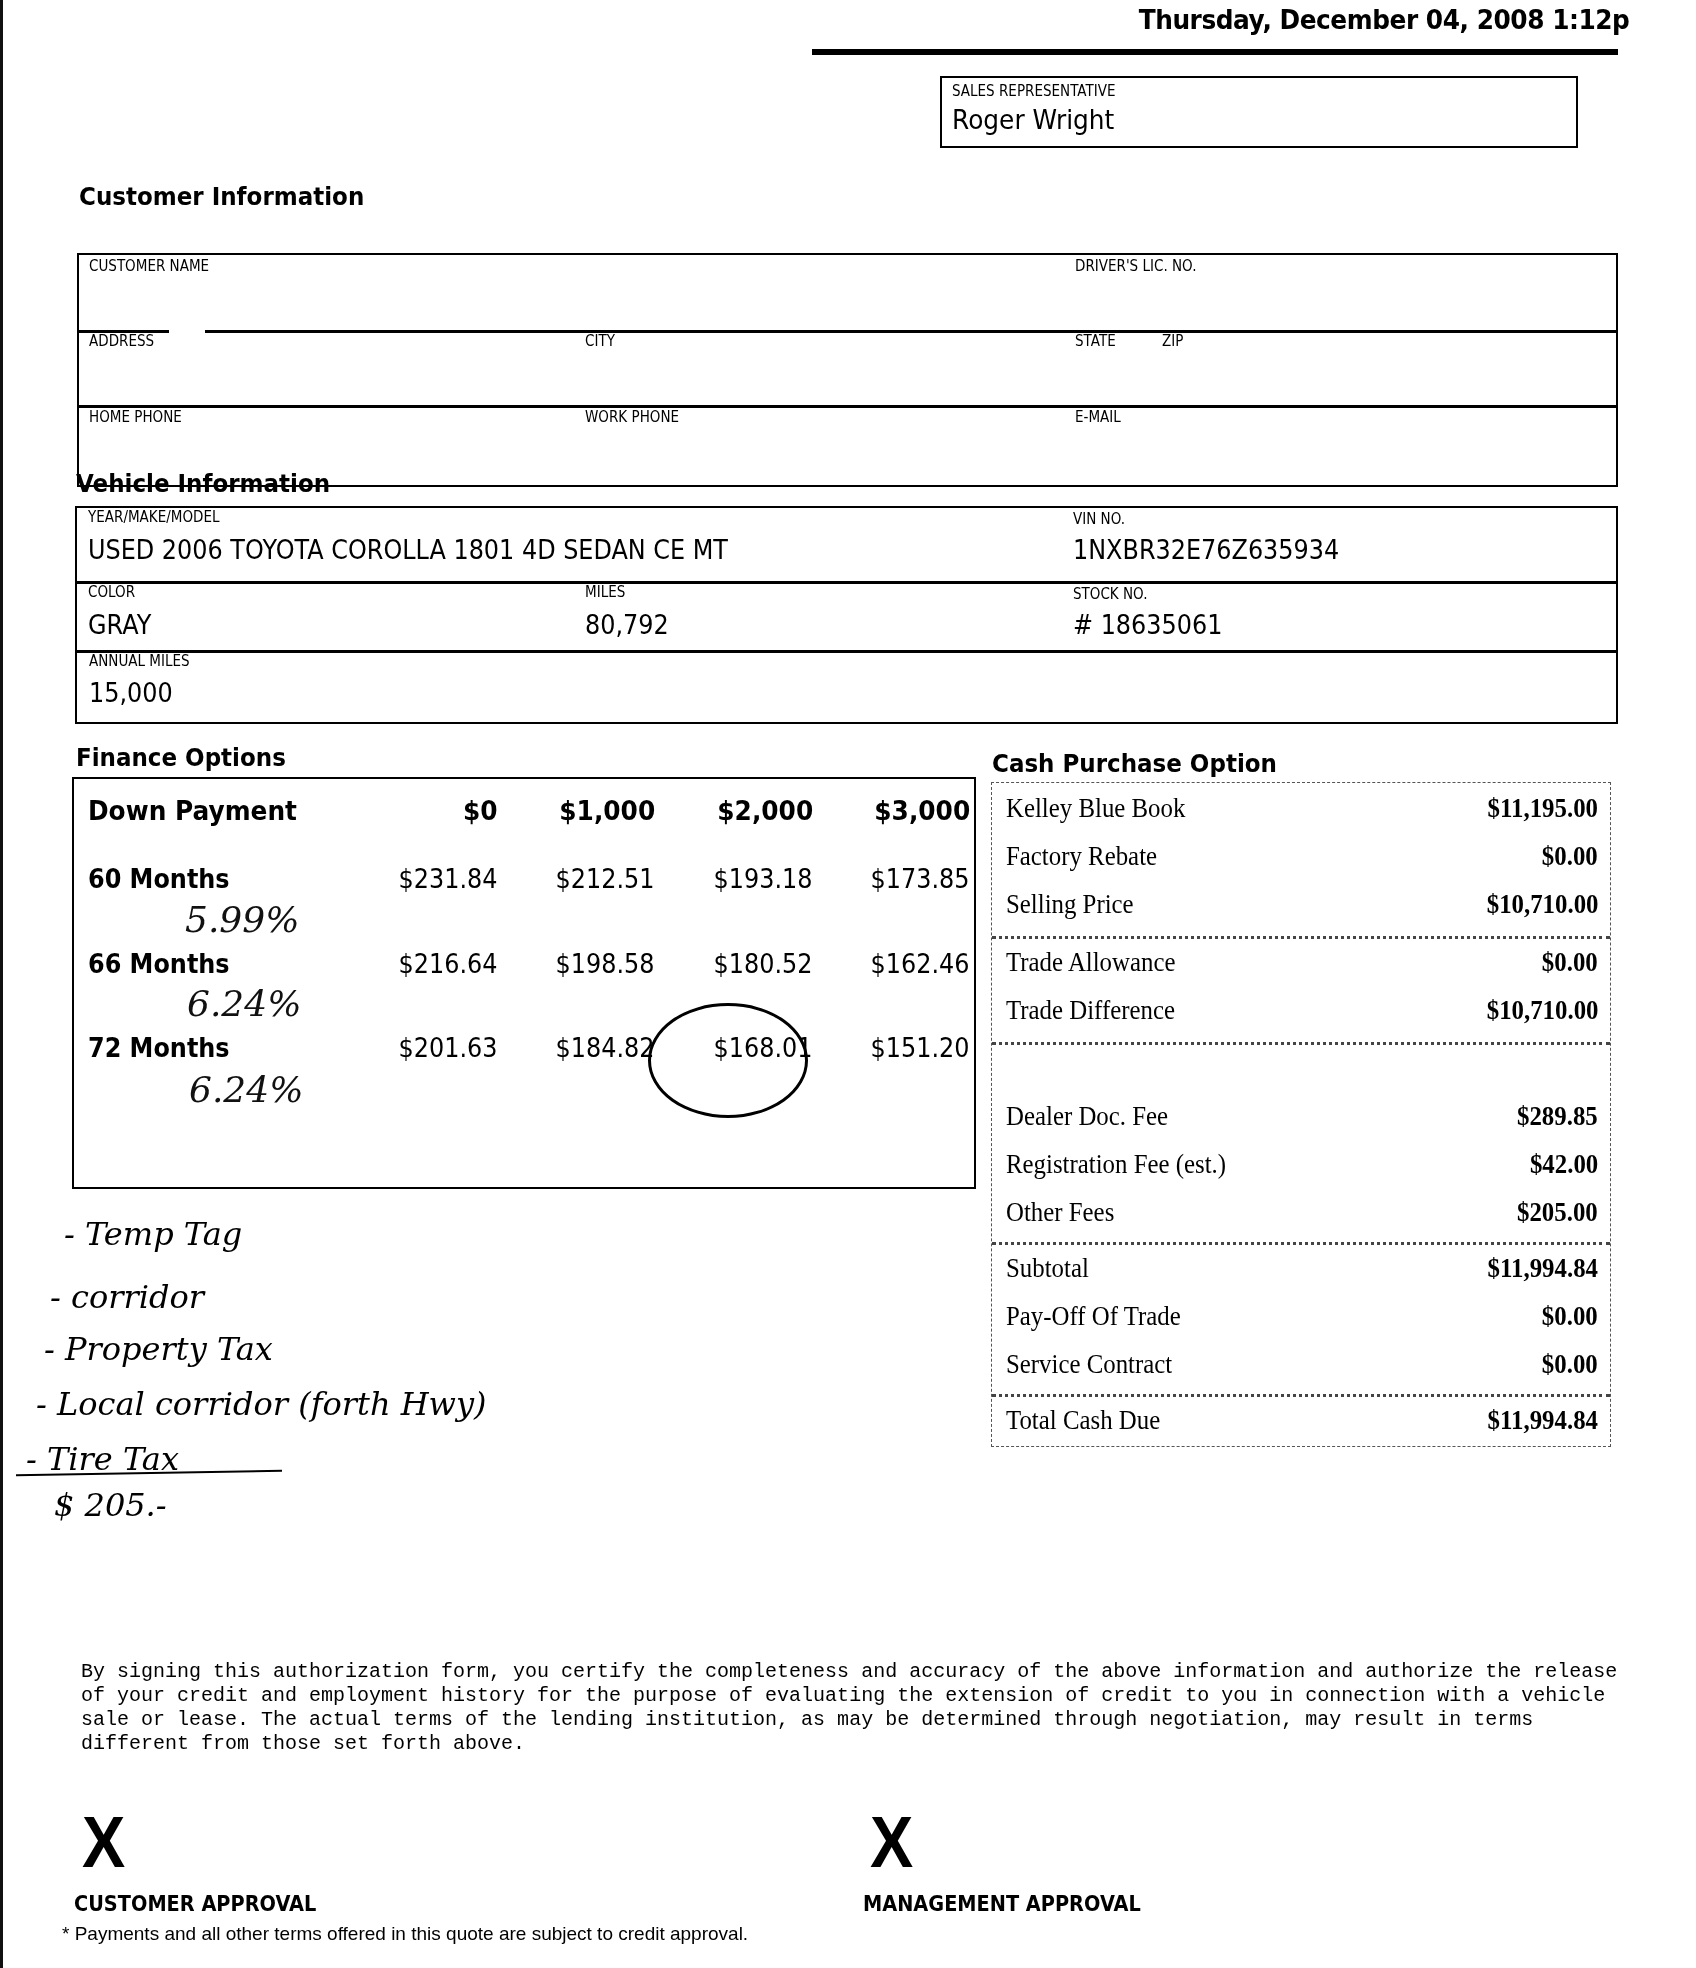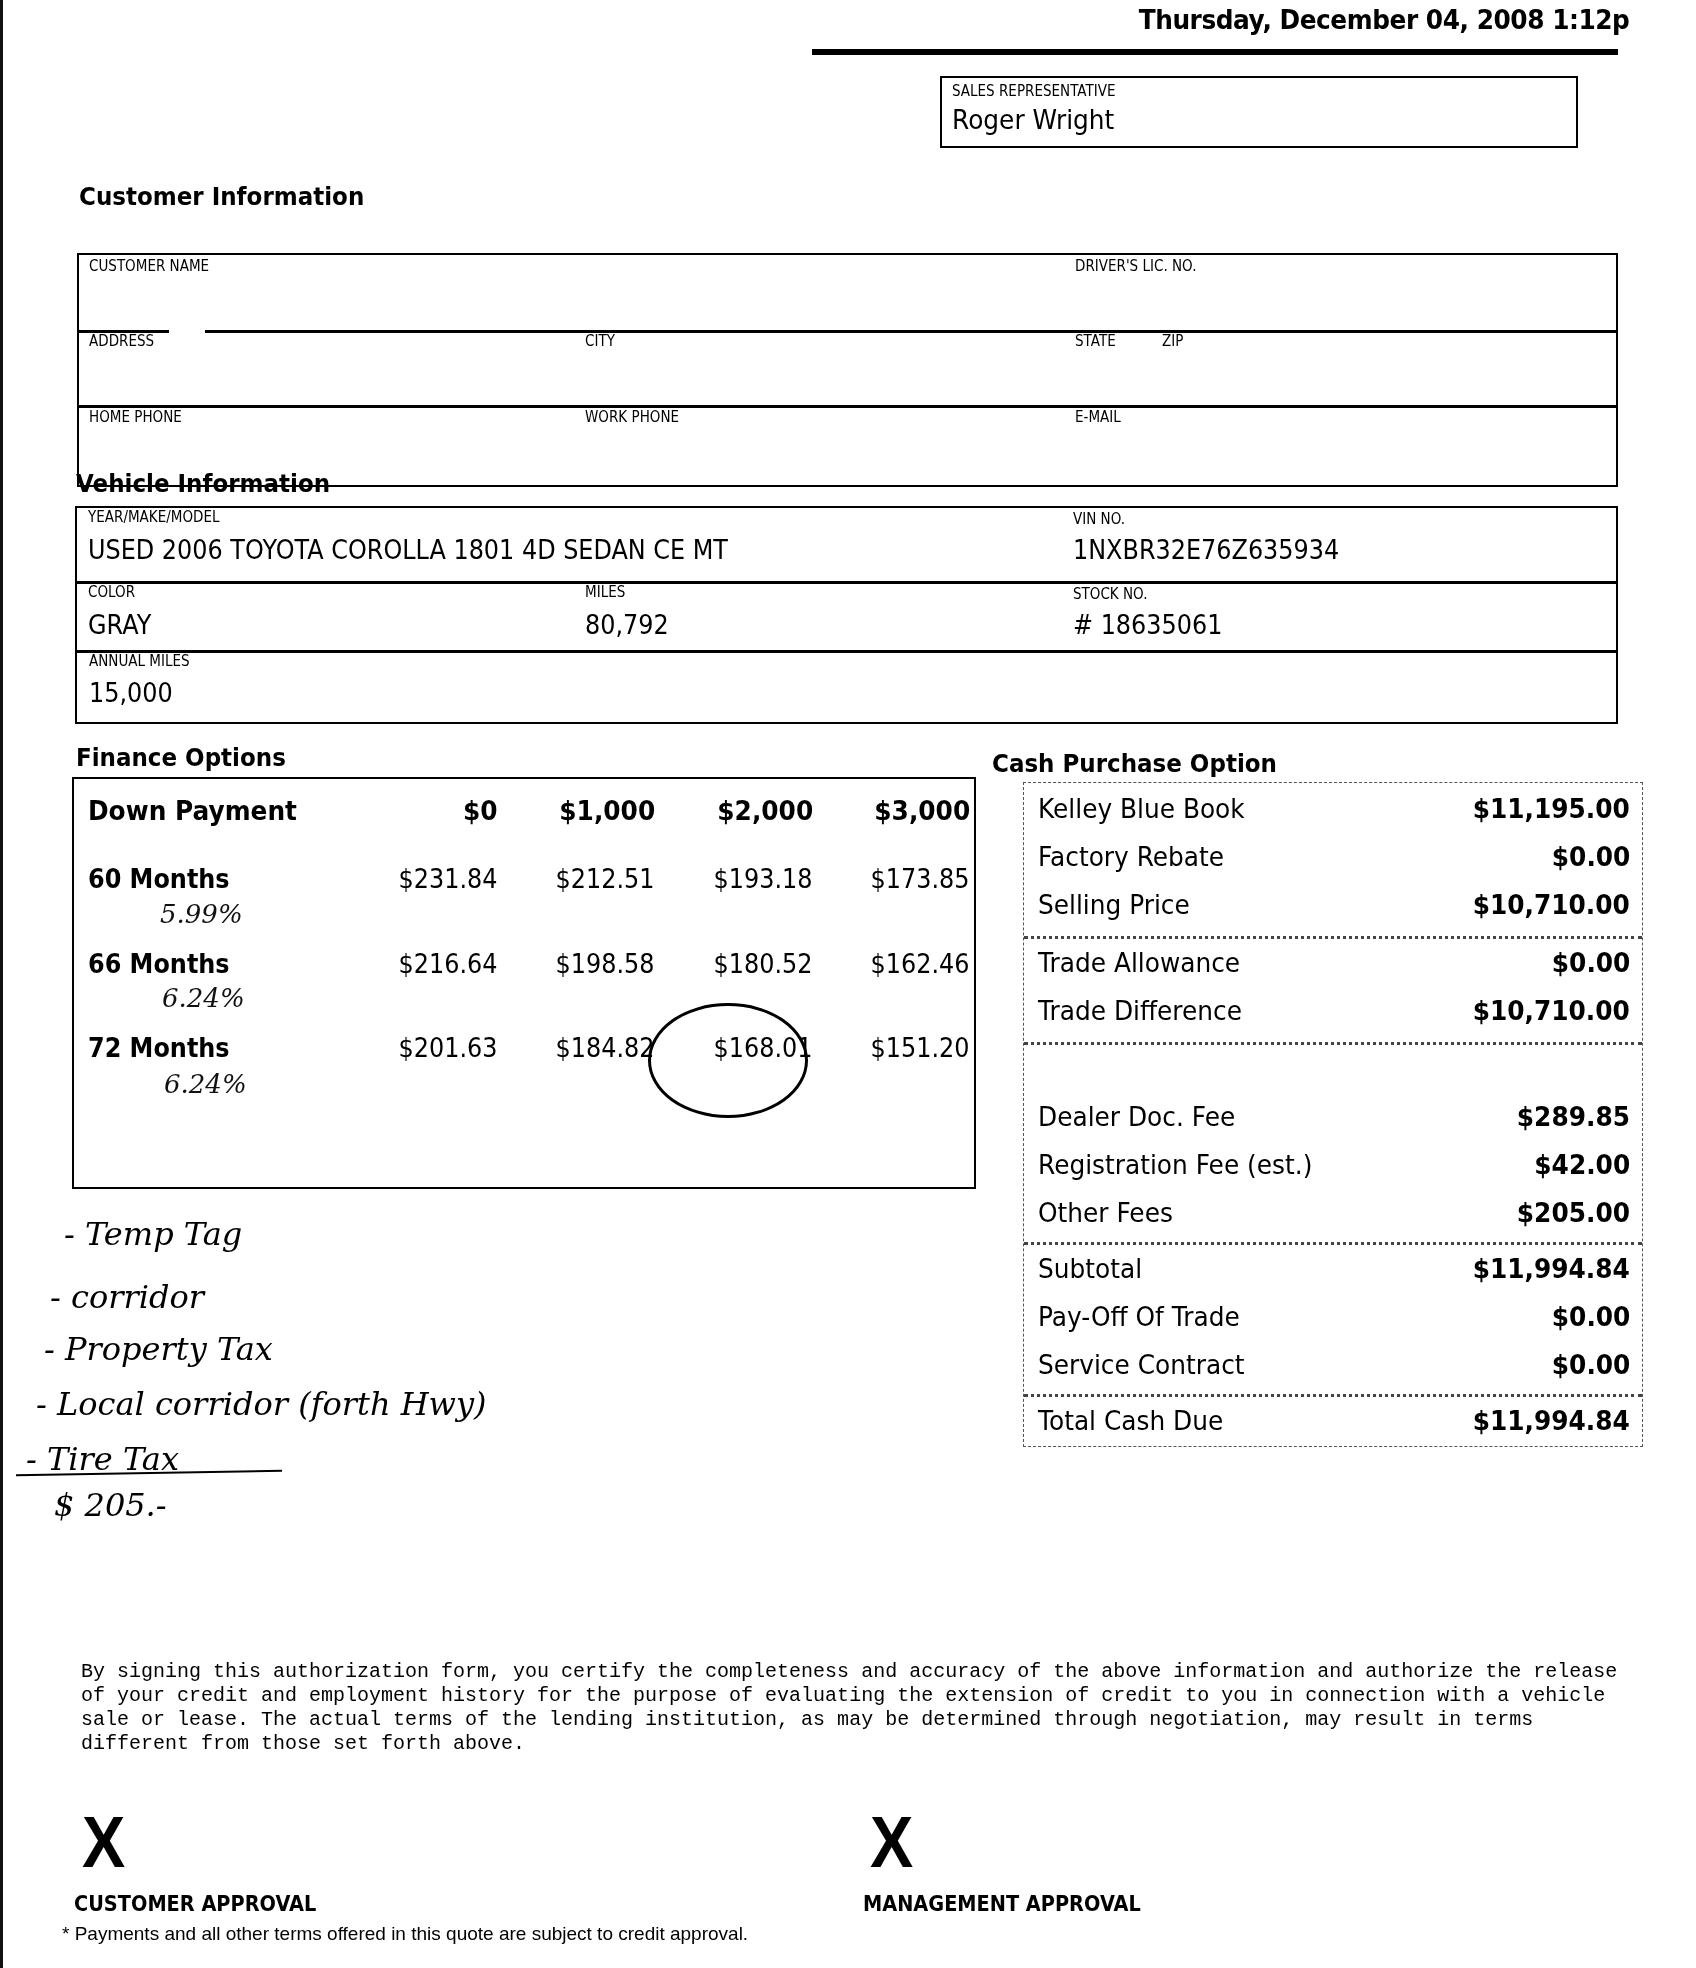--- a/index.html
+++ b/index.html
@@ -23,25 +23,25 @@
     .hline { position: absolute; height: 3px; background: #000; }
 
     
     .veh-box { left: 75px; top: 506px; width: 1543px; height: 218px; border: 2px solid #000; box-sizing: border-box; }
 
     
     .fin-box { left: 72px; top: 777px; width: 904px; height: 412px; border: 2px solid #000; box-sizing: border-box; padding-left: 17px; }
     .fin-head { font-size: 27px; font-weight: bold; transform: scaleX(0.92); transform-origin: left top; white-space: nowrap; }
     .fin-cell { font-size: 26px; transform: scaleX(0.92); transform-origin: right top; white-space: nowrap; text-align: right; }
     .fin-head-r { font-size: 27px; font-weight: bold; transform: scaleX(0.92); transform-origin: right top; white-space: nowrap; text-align: right; }
-    .hand { font-family: "DejaVu Serif", serif; font-style: italic; font-size: 26px; color: #111; white-space: nowrap; }
+    .hand { font-family: "DejaVu Serif", serif; font-style: italic; font-size: 36px; color: #111; white-space: nowrap; margin-left: 25px; }
     .circle { left: 648px; top: 1003px; width: 160px; height: 115px; border: 3px solid #000; border-radius: 50%; box-sizing: border-box; }
 
     
-    .cash-box { left: 1023px; top: 782px; width: 620px; height: 665px; border: 1.5px dashed #555; box-sizing: border-box; }
+    .cash-box { left: 991px; top: 782px; width: 620px; height: 665px; border: 1.5px dashed #555; box-sizing: border-box; font-family: Liberation Serif, serif; }
     .cash-row { position: absolute; left: 0; width: 100%; height: 48px; }
     .cash-label { position: absolute; left: 14px; top: 6px; font-size: 27px; transform: scaleX(0.92); transform-origin: left top; white-space: nowrap; }
     .cash-value { position: absolute; right: 12px; top: 6px; font-size: 27px; font-weight: bold; transform: scaleX(0.92); transform-origin: right top; white-space: nowrap; }
     .cash-sep { position: absolute; left: 0; width: 100%; height: 0; border-top: 3px dotted #444; }
 
     
     .note-line { font-family: "DejaVu Serif", serif; font-style: italic; font-size: 32px; white-space: nowrap; }
     .note-rule { left: 16px; top: 1472px; width: 266px; height: 2px; background: #000; transform: rotate(-1deg); }
 
     

